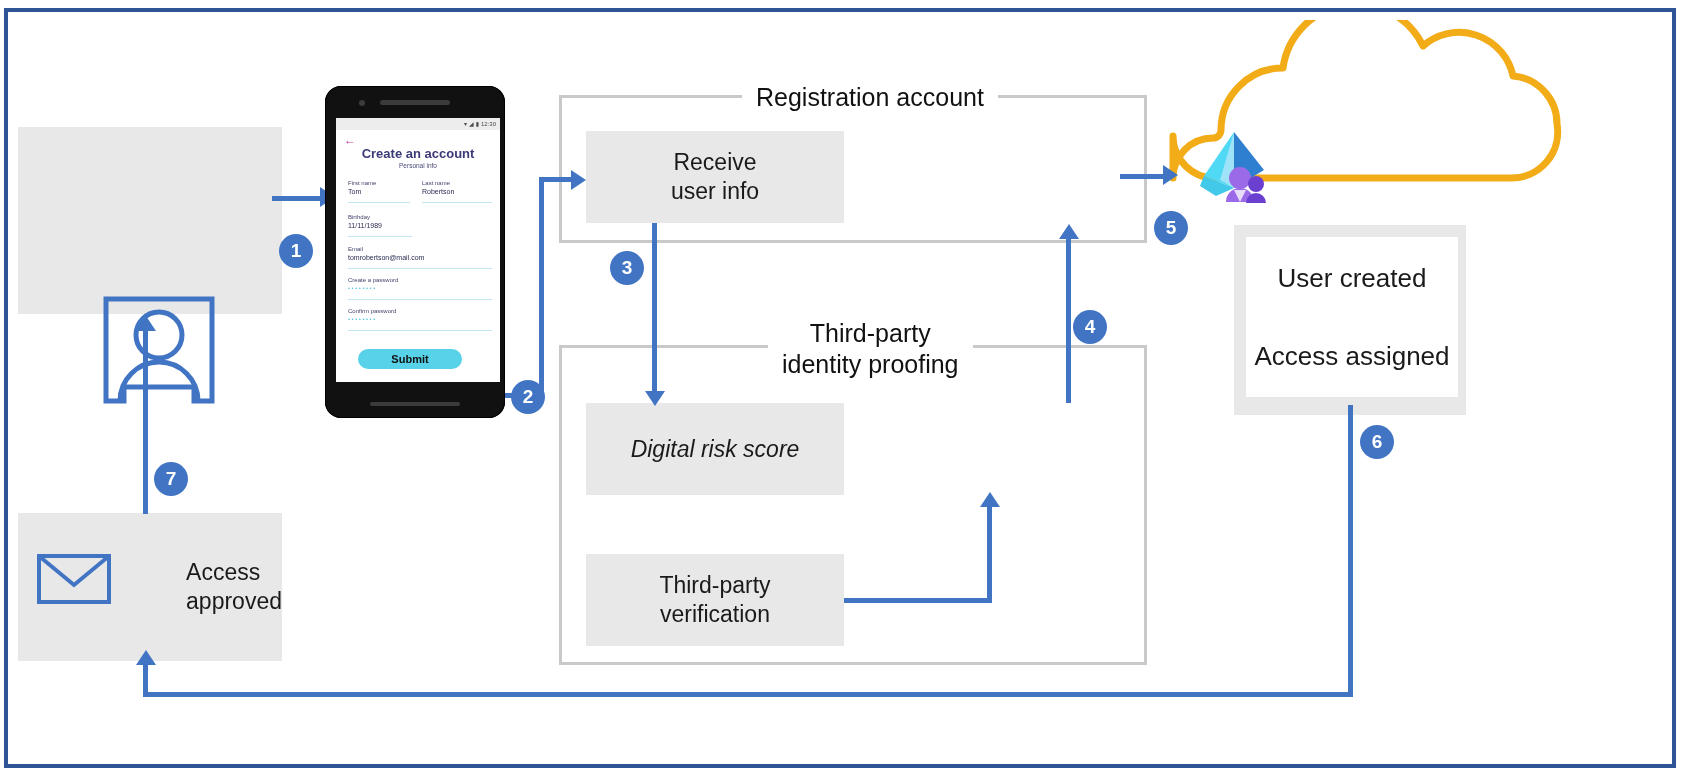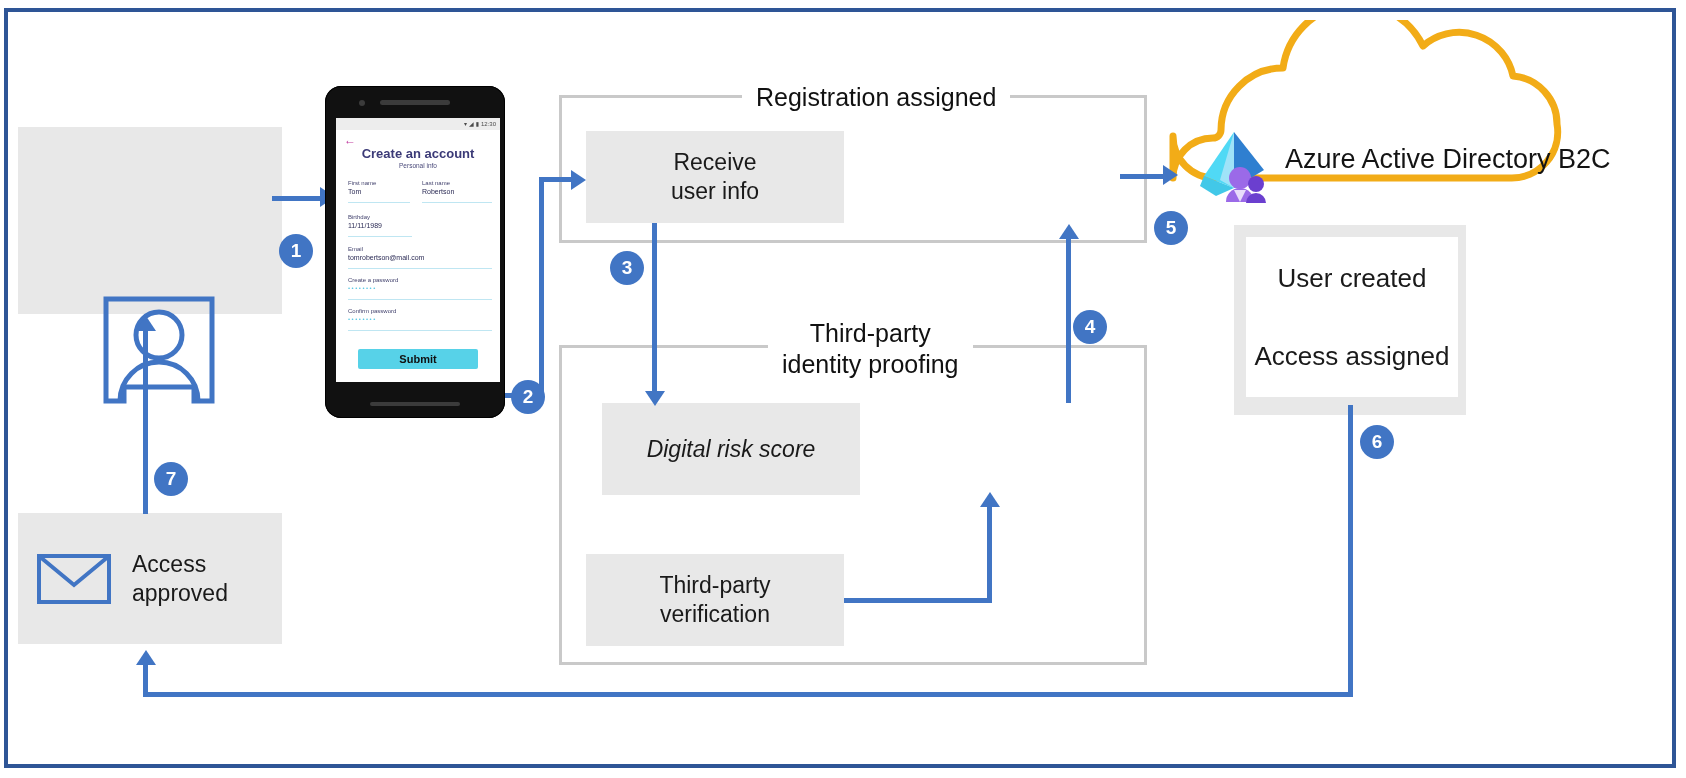--- a/index.html
+++ b/index.html
@@ -34,21 +34,21 @@
     box-sizing: border-box;
     display: flex;
     align-items: center;
     justify-content: center;
     text-align: center;
     color: #1a1a1a;
     font-size: 23px;
     line-height: 1.25;
     font-weight: 400;
   }
-  .gbox.italic { font-style: italic; margin-left: 16px; }
+  .gbox.italic { font-style: italic; }
   .wbox {
     position: absolute;
     background: #ffffff;
     box-sizing: border-box;
     display: flex;
     align-items: center;
     justify-content: center;
     text-align: center;
     color: #1a1a1a;
     font-size: 26px;
@@ -214,23 +214,23 @@
   .fld .dots { color: #5bc8e4; letter-spacing: 1.5px; font-size: 6px; display:block; margin-top:2px;}
   .underline {
     position: absolute;
     height: 1px;
     background: #bfe6f2;
   }
   .submit-btn {
     position: absolute;
     left: 22px;
     top: 231px;
-    width: 120px;
+    width: 104px;
     height: 20px;
-    border-radius: 2px;
+    border-radius: 10px;
     background: #57d2e8;
     color: #101010;
     font-size: 11px;
     font-weight: 700;
     display: flex;
     align-items: center;
     justify-content: center;
   }
   
   .person-icon {
@@ -343,21 +343,21 @@
         <span class="lbl">Confirm password</span>
         <span class="dots">••••••••</span>
       </div>
       <div class="underline" style="left:12px; top:212px; width:144px;"></div>
 
       <div class="submit-btn">Submit</div>
     </div>
   </div>
 
   <div class="group" style="left:559px; top:95px; width:588px; height:148px;"></div>
-  <div class="group-title" style="left:742px; top:82px;">Registration assigned</div>
+  <div class="group-title" style="left:742px; top:82px;">Registration account</div>
 
   <div class="gbox" style="left:586px; top:131px; width:258px; height:92px;">
     <span style="white-space:pre-line;">Receive
 user info</span>
   </div>
 
 
   <div class="group" style="left:559px; top:345px; width:588px; height:320px;"></div>
   <div class="group-title" style="left:768px; top:318px; text-align:center; white-space:pre-line;">Third-party
 identity proofing</div>
@@ -392,31 +392,30 @@
     <polygon points="38,4 68,42 38,60" fill="#2f7fd0"></polygon>
     <polygon points="38,4 38,60 24,52" fill="#9fe3f8"></polygon>
     <polygon points="8,48 38,60 20,68 4,58" fill="#42c8e8"></polygon>
     <circle cx="44" cy="50" r="11" fill="#9b6ae8"></circle>
     <path d="M30 74 a14 14 0 0 1 28 0 Z" fill="#9b6ae8"></path>
     <circle cx="60" cy="56" r="8" fill="#6b3fcf"></circle>
     <path d="M50 75 a10 10 0 0 1 20 0 Z" fill="#6b3fcf"></path>
     <polygon points="38,62 44,74 50,62" fill="#e8dcfb"></polygon>
   </svg>
 
-  <div class="cloud-label">Azure Active Directory B2C</div>
 
   <div class="gbox" style="left:1234px; top:225px; width:232px; height:190px;"></div>
   <div class="wbox" style="left:1246px; top:237px; width:212px; height:82px;">
     <span>User created</span>
   </div>
   <div class="wbox" style="left:1246px; top:315px; width:212px; height:82px;">
     <span>Access assigned</span>
   </div>
 
-  <div class="gbox" style="left:18px; top:513px; width:264px; height:131px; justify-content:center; padding-left:60px;">
+  <div class="gbox" style="left:18px; top:513px; width:264px; height:148px; justify-content:flex-end; padding-left:60px;">
     <span style="white-space:pre-line; text-align:left;">Access
 approved</span>
   </div>
   <svg class="env-icon" viewBox="0 0 76 52">
     <rect x="3" y="3" width="70" height="46" fill="none" stroke="#4175c4" stroke-width="4"></rect>
     <polyline points="3,3 38,32 73,3" fill="none" stroke="#4175c4" stroke-width="4"></polyline>
   </svg>
 
   <div class="hline" style="left:272px; top:196px; width:54px;"></div>
   <div class="arrow right" style="left:320px; top:187px;"></div>

